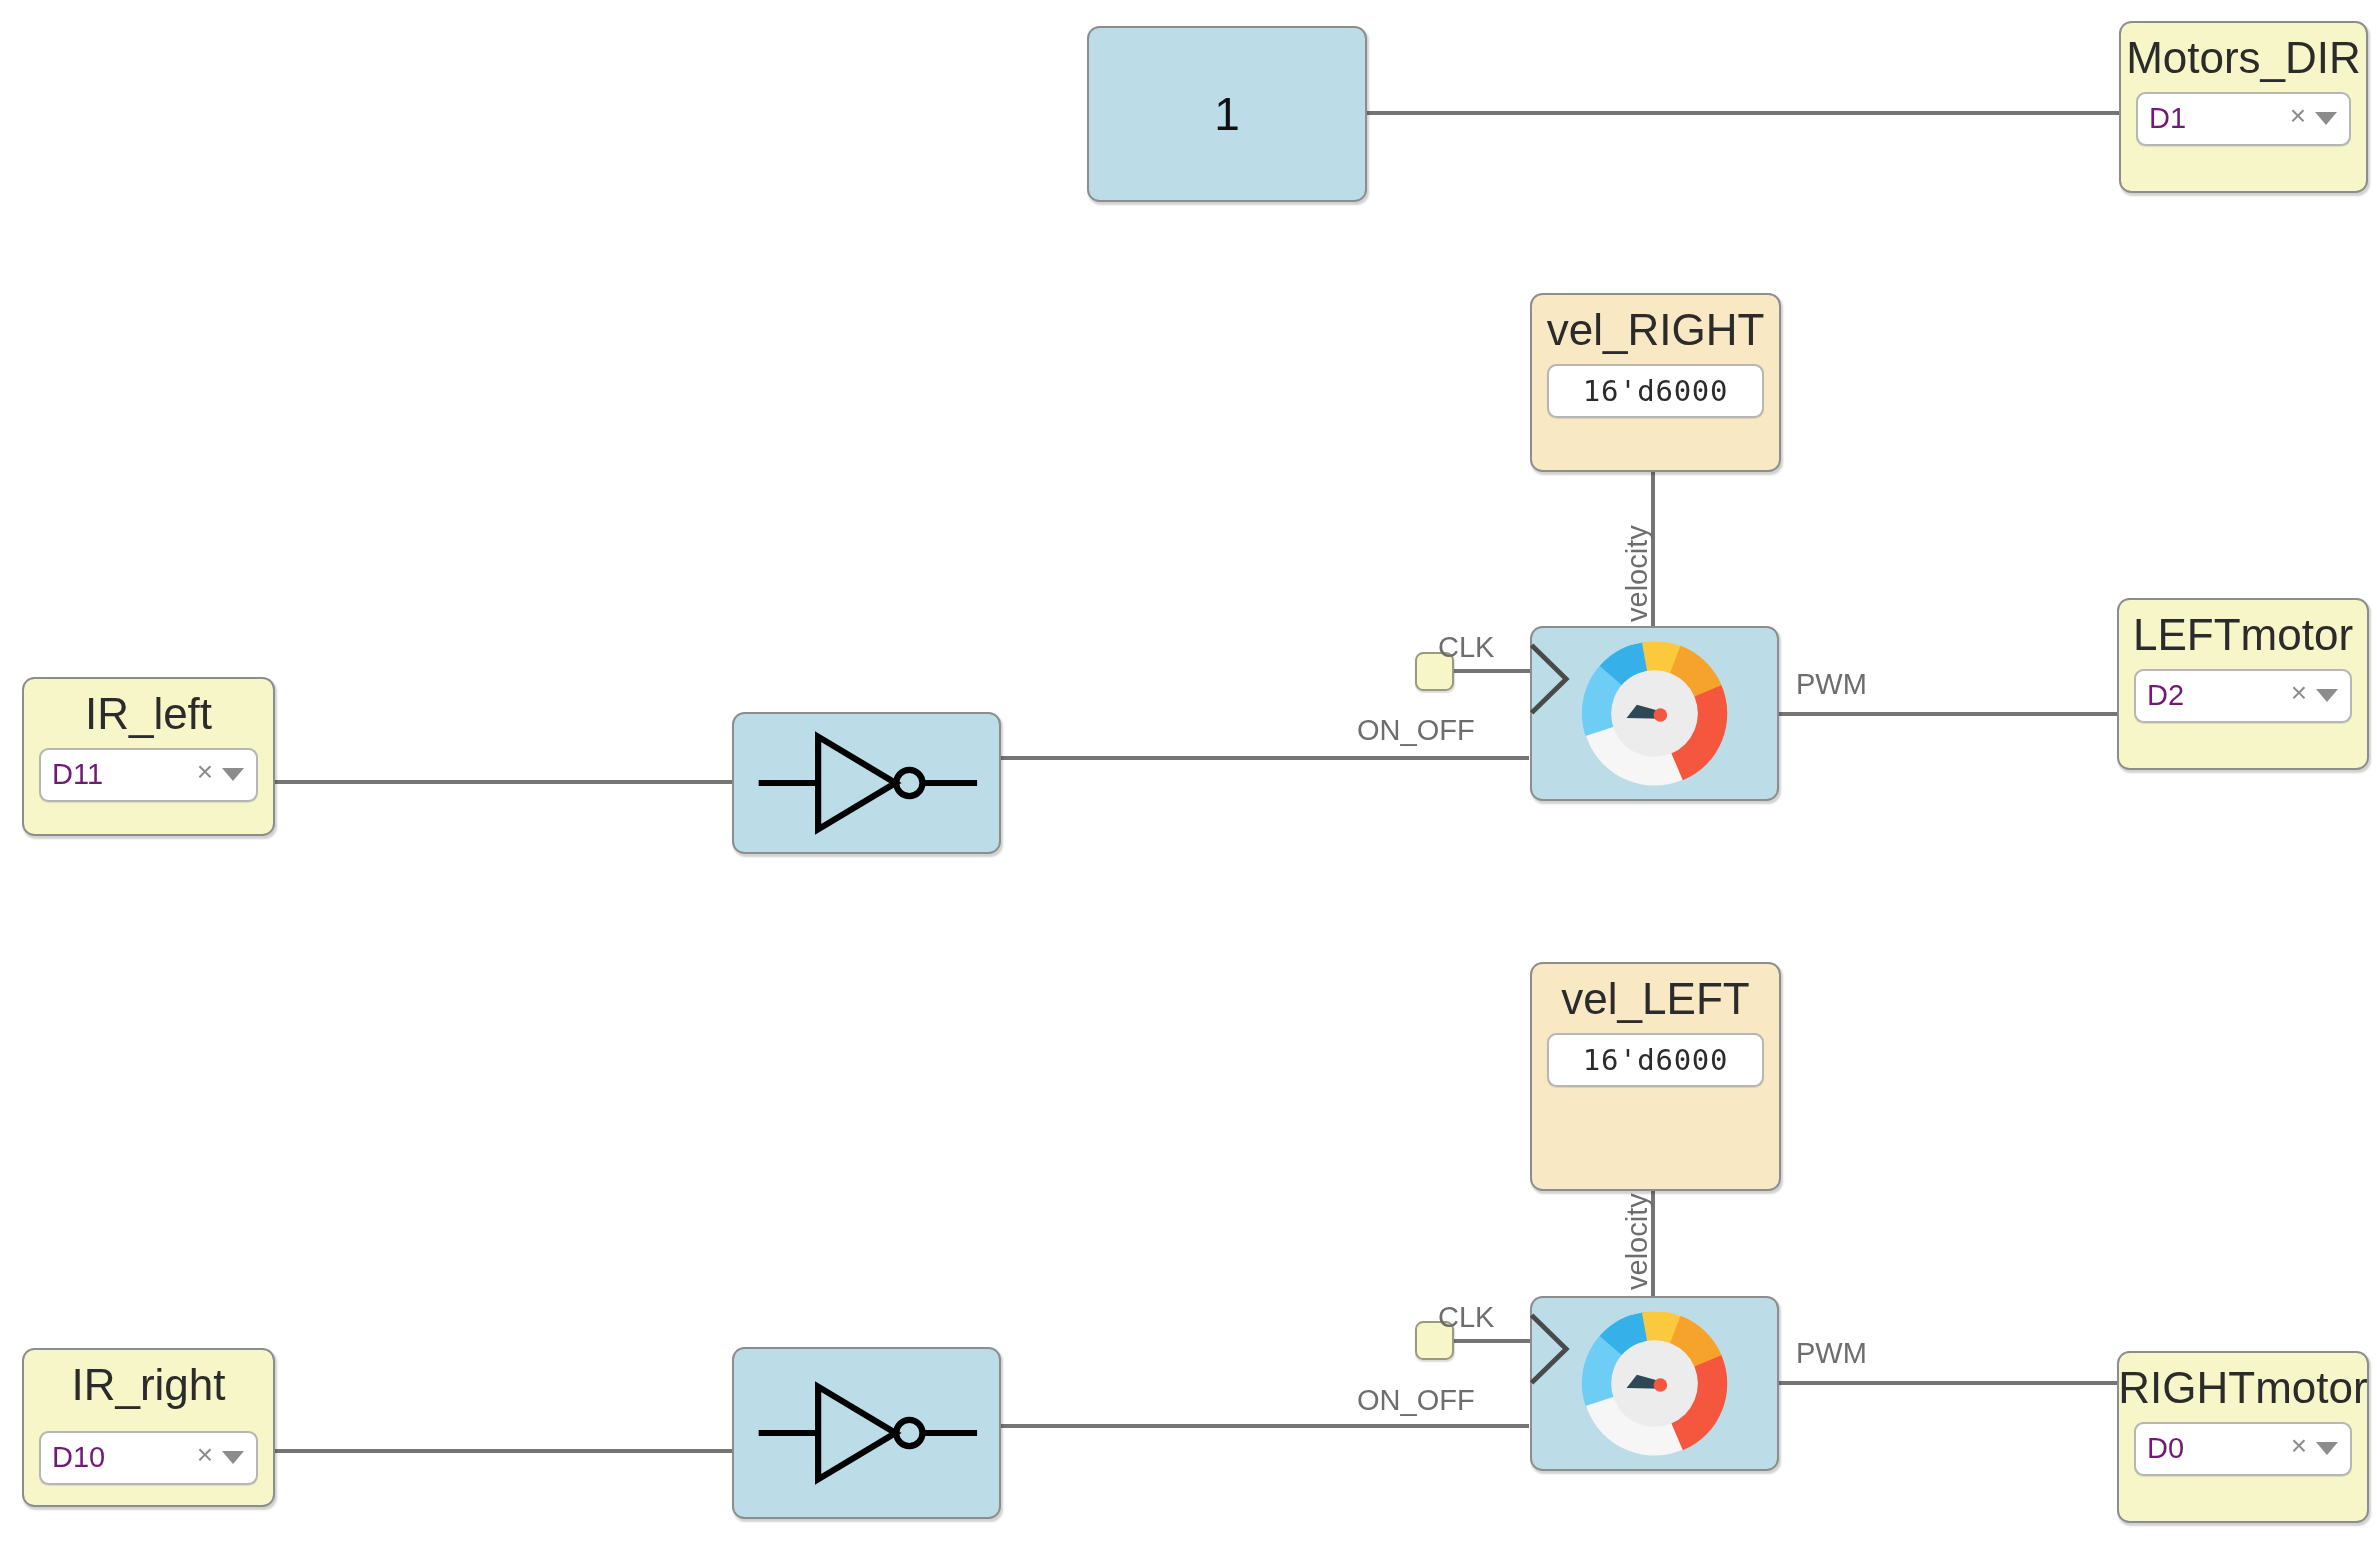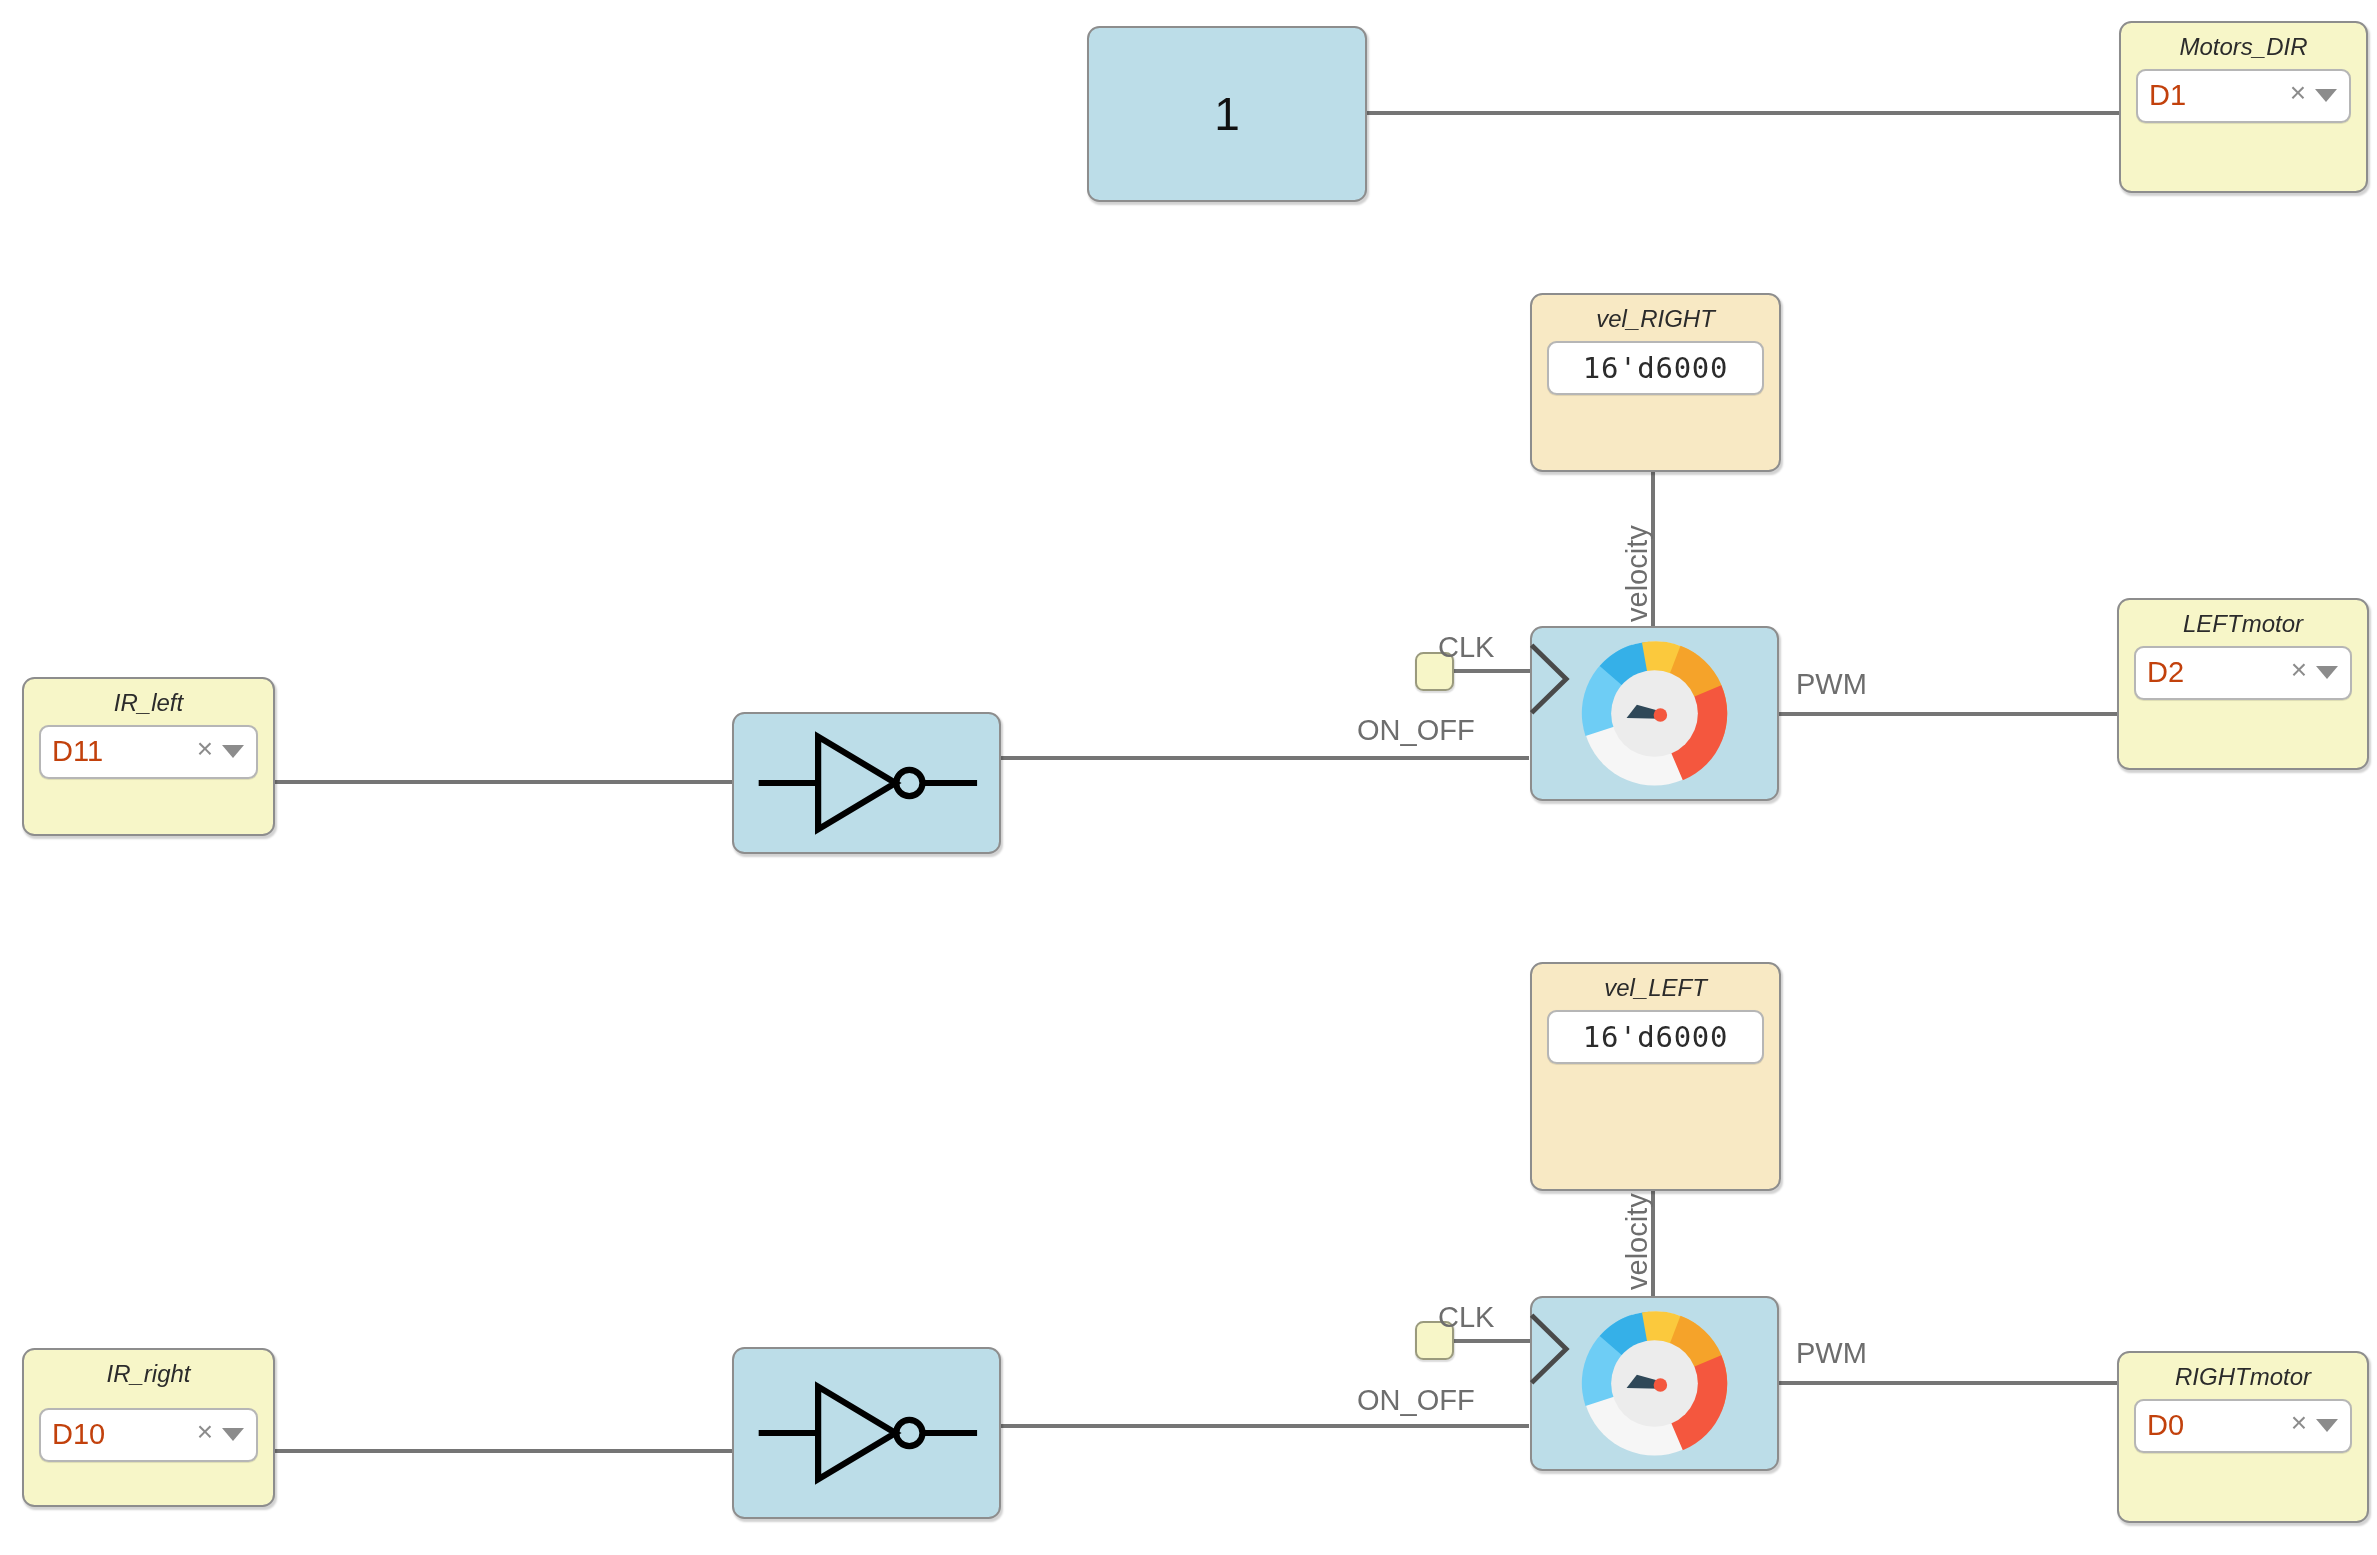--- a/index.html
+++ b/index.html
@@ -34,44 +34,43 @@
 
   
   .io-node{
     display:flex;
     flex-direction:column;
     align-items:center;
     justify-content:flex-start;
     padding:9.7px 15px 14px 15px;
   }
   .io-title{
-    font-size:24px;
+    font-size:44px;
     color:#2b2b2b;
     line-height:1.15;
     white-space:nowrap;
     margin-bottom:8.3px;
-    font-style:italic;
   }
   .io-select{
     box-sizing:border-box;
     width:100%;
     min-width:173px;
     height:54px;
     background:#ffffff;
     border:2.1px solid #b6b6b6;
     border-radius:9.7px;
     display:flex;
     align-items:center;
     padding:0 11px;
     box-shadow:0 0.7px 0.7px rgba(0,0,0,0.10);
   }
   .io-value{
     flex:1;
     font-size:29px;
-    color:#c2410c;
+    color:#701a75;
     white-space:nowrap;
     overflow:hidden;
   }
   .io-clear{
     font-size:28px;
     color:#8c8c8c;
     padding:0 7px 4.2px 7px;
     line-height:1;
     user-select:none;
   }

